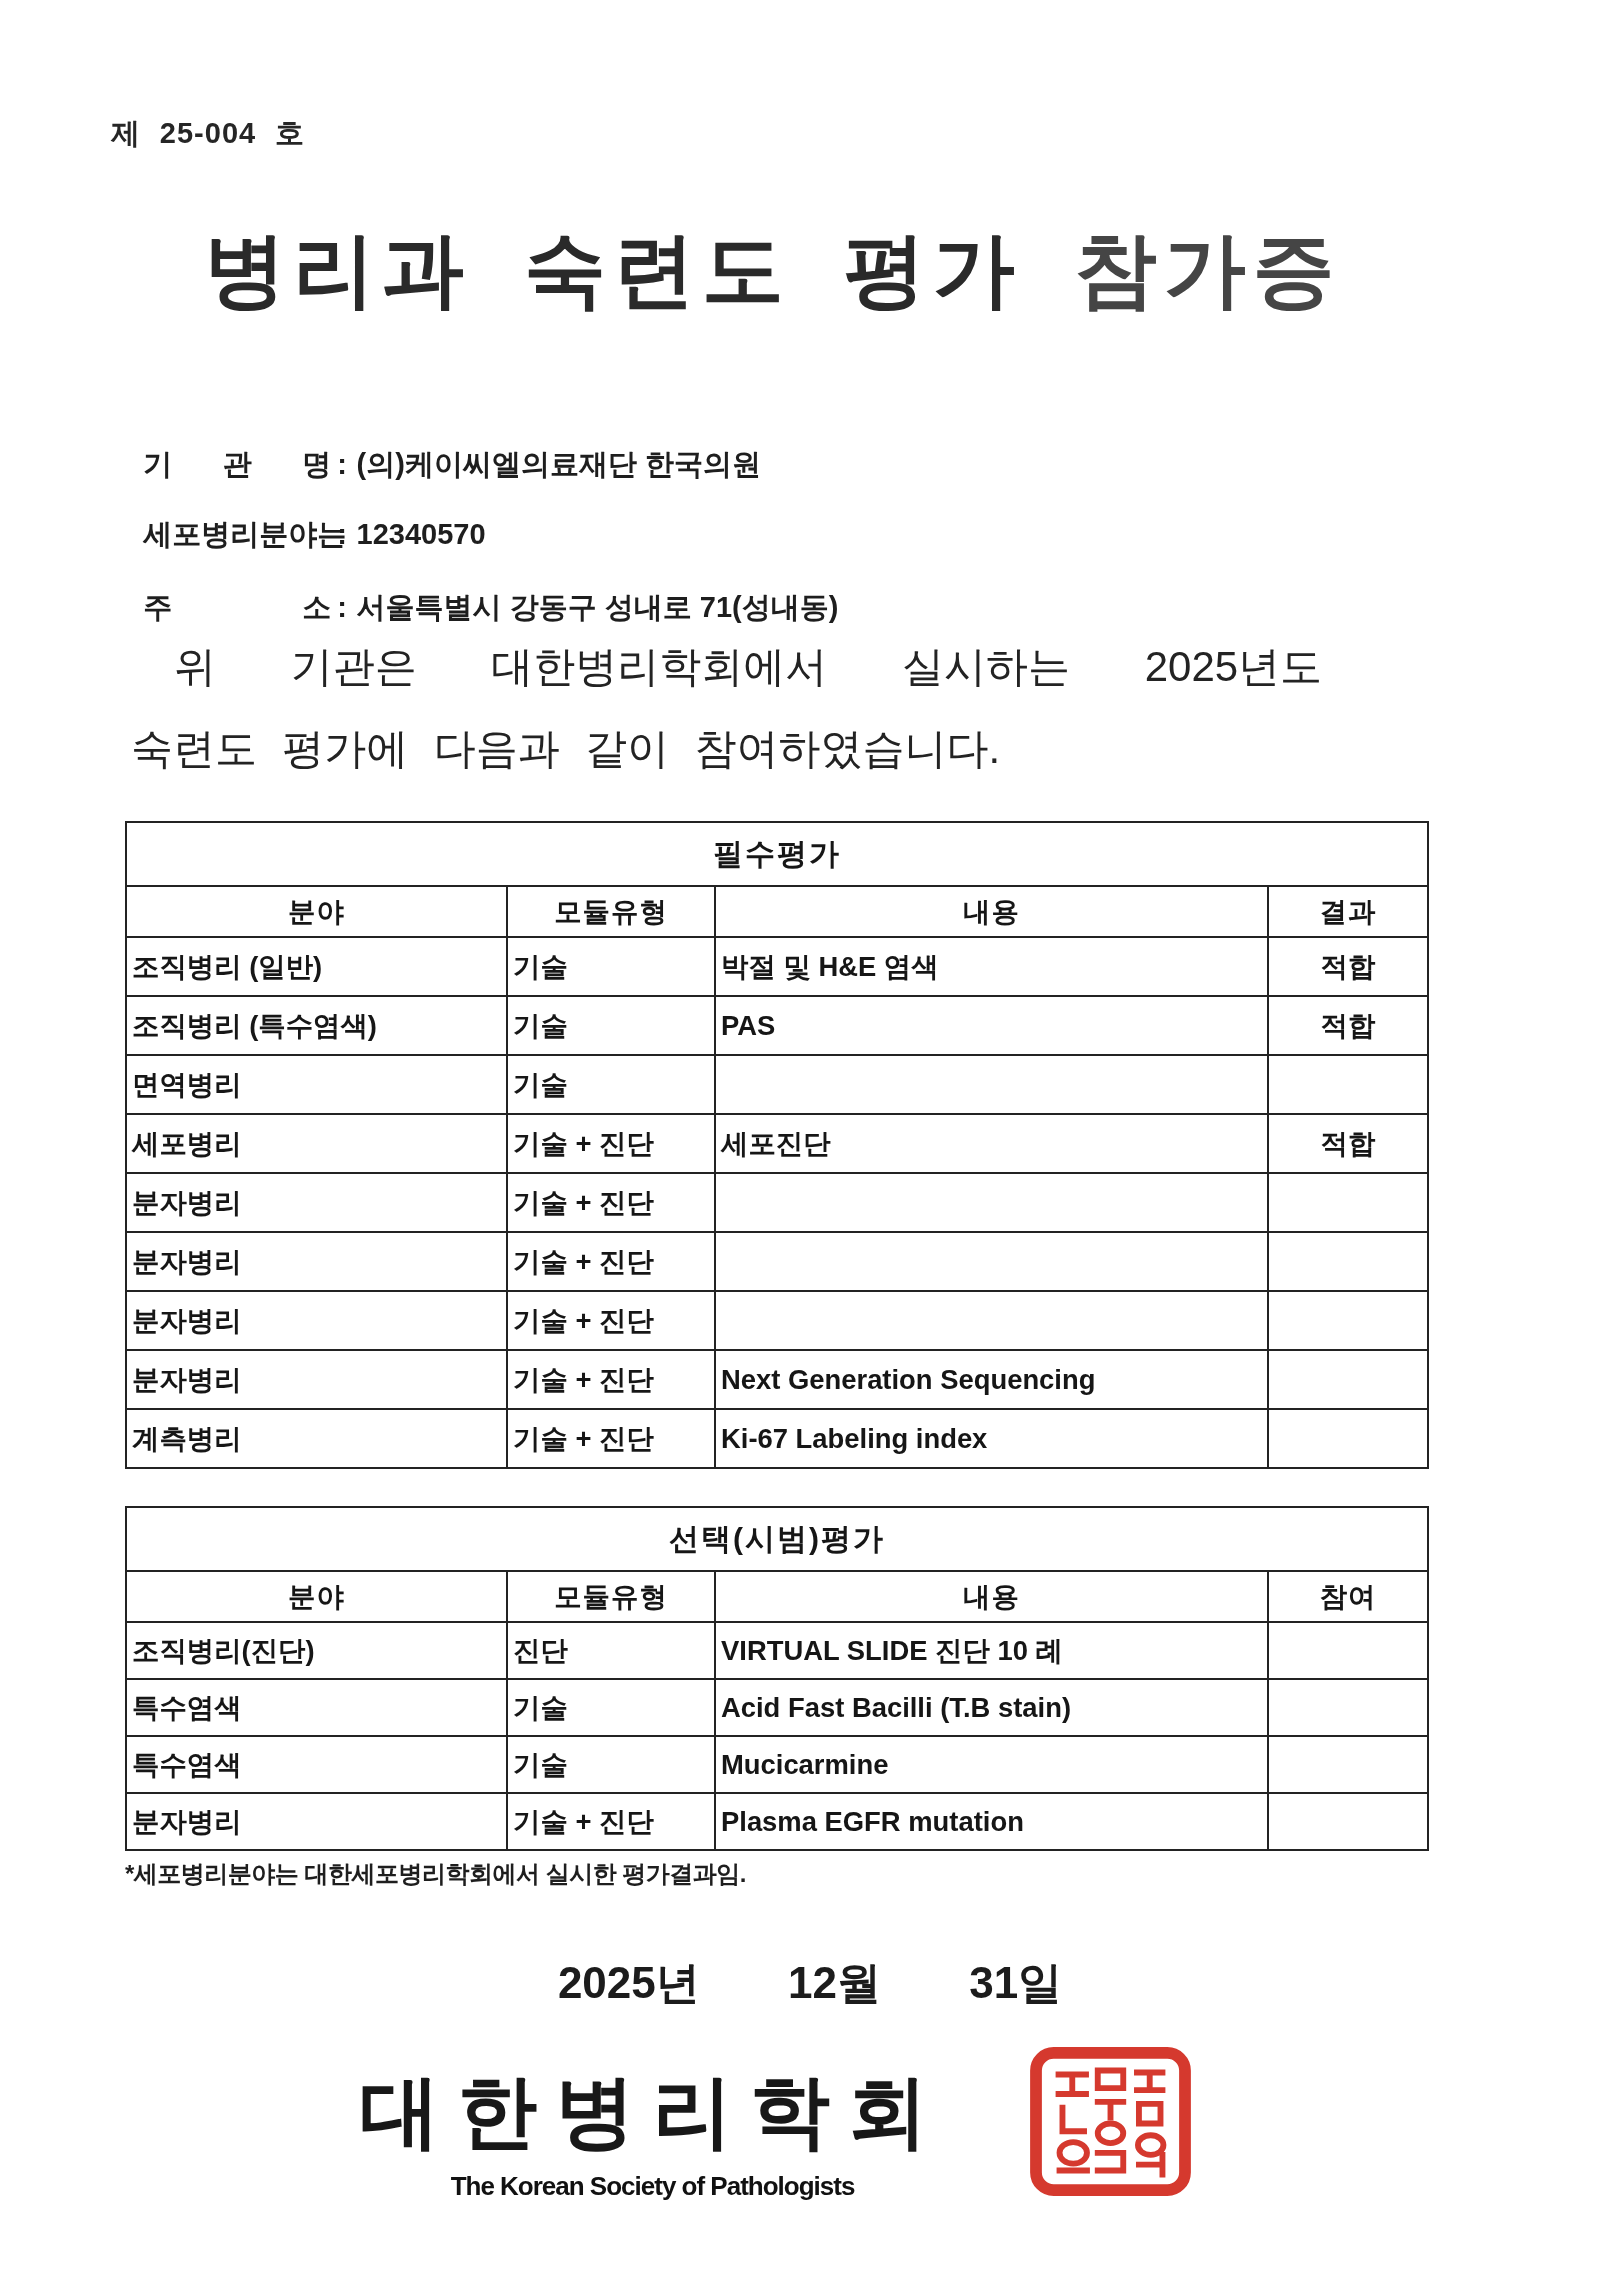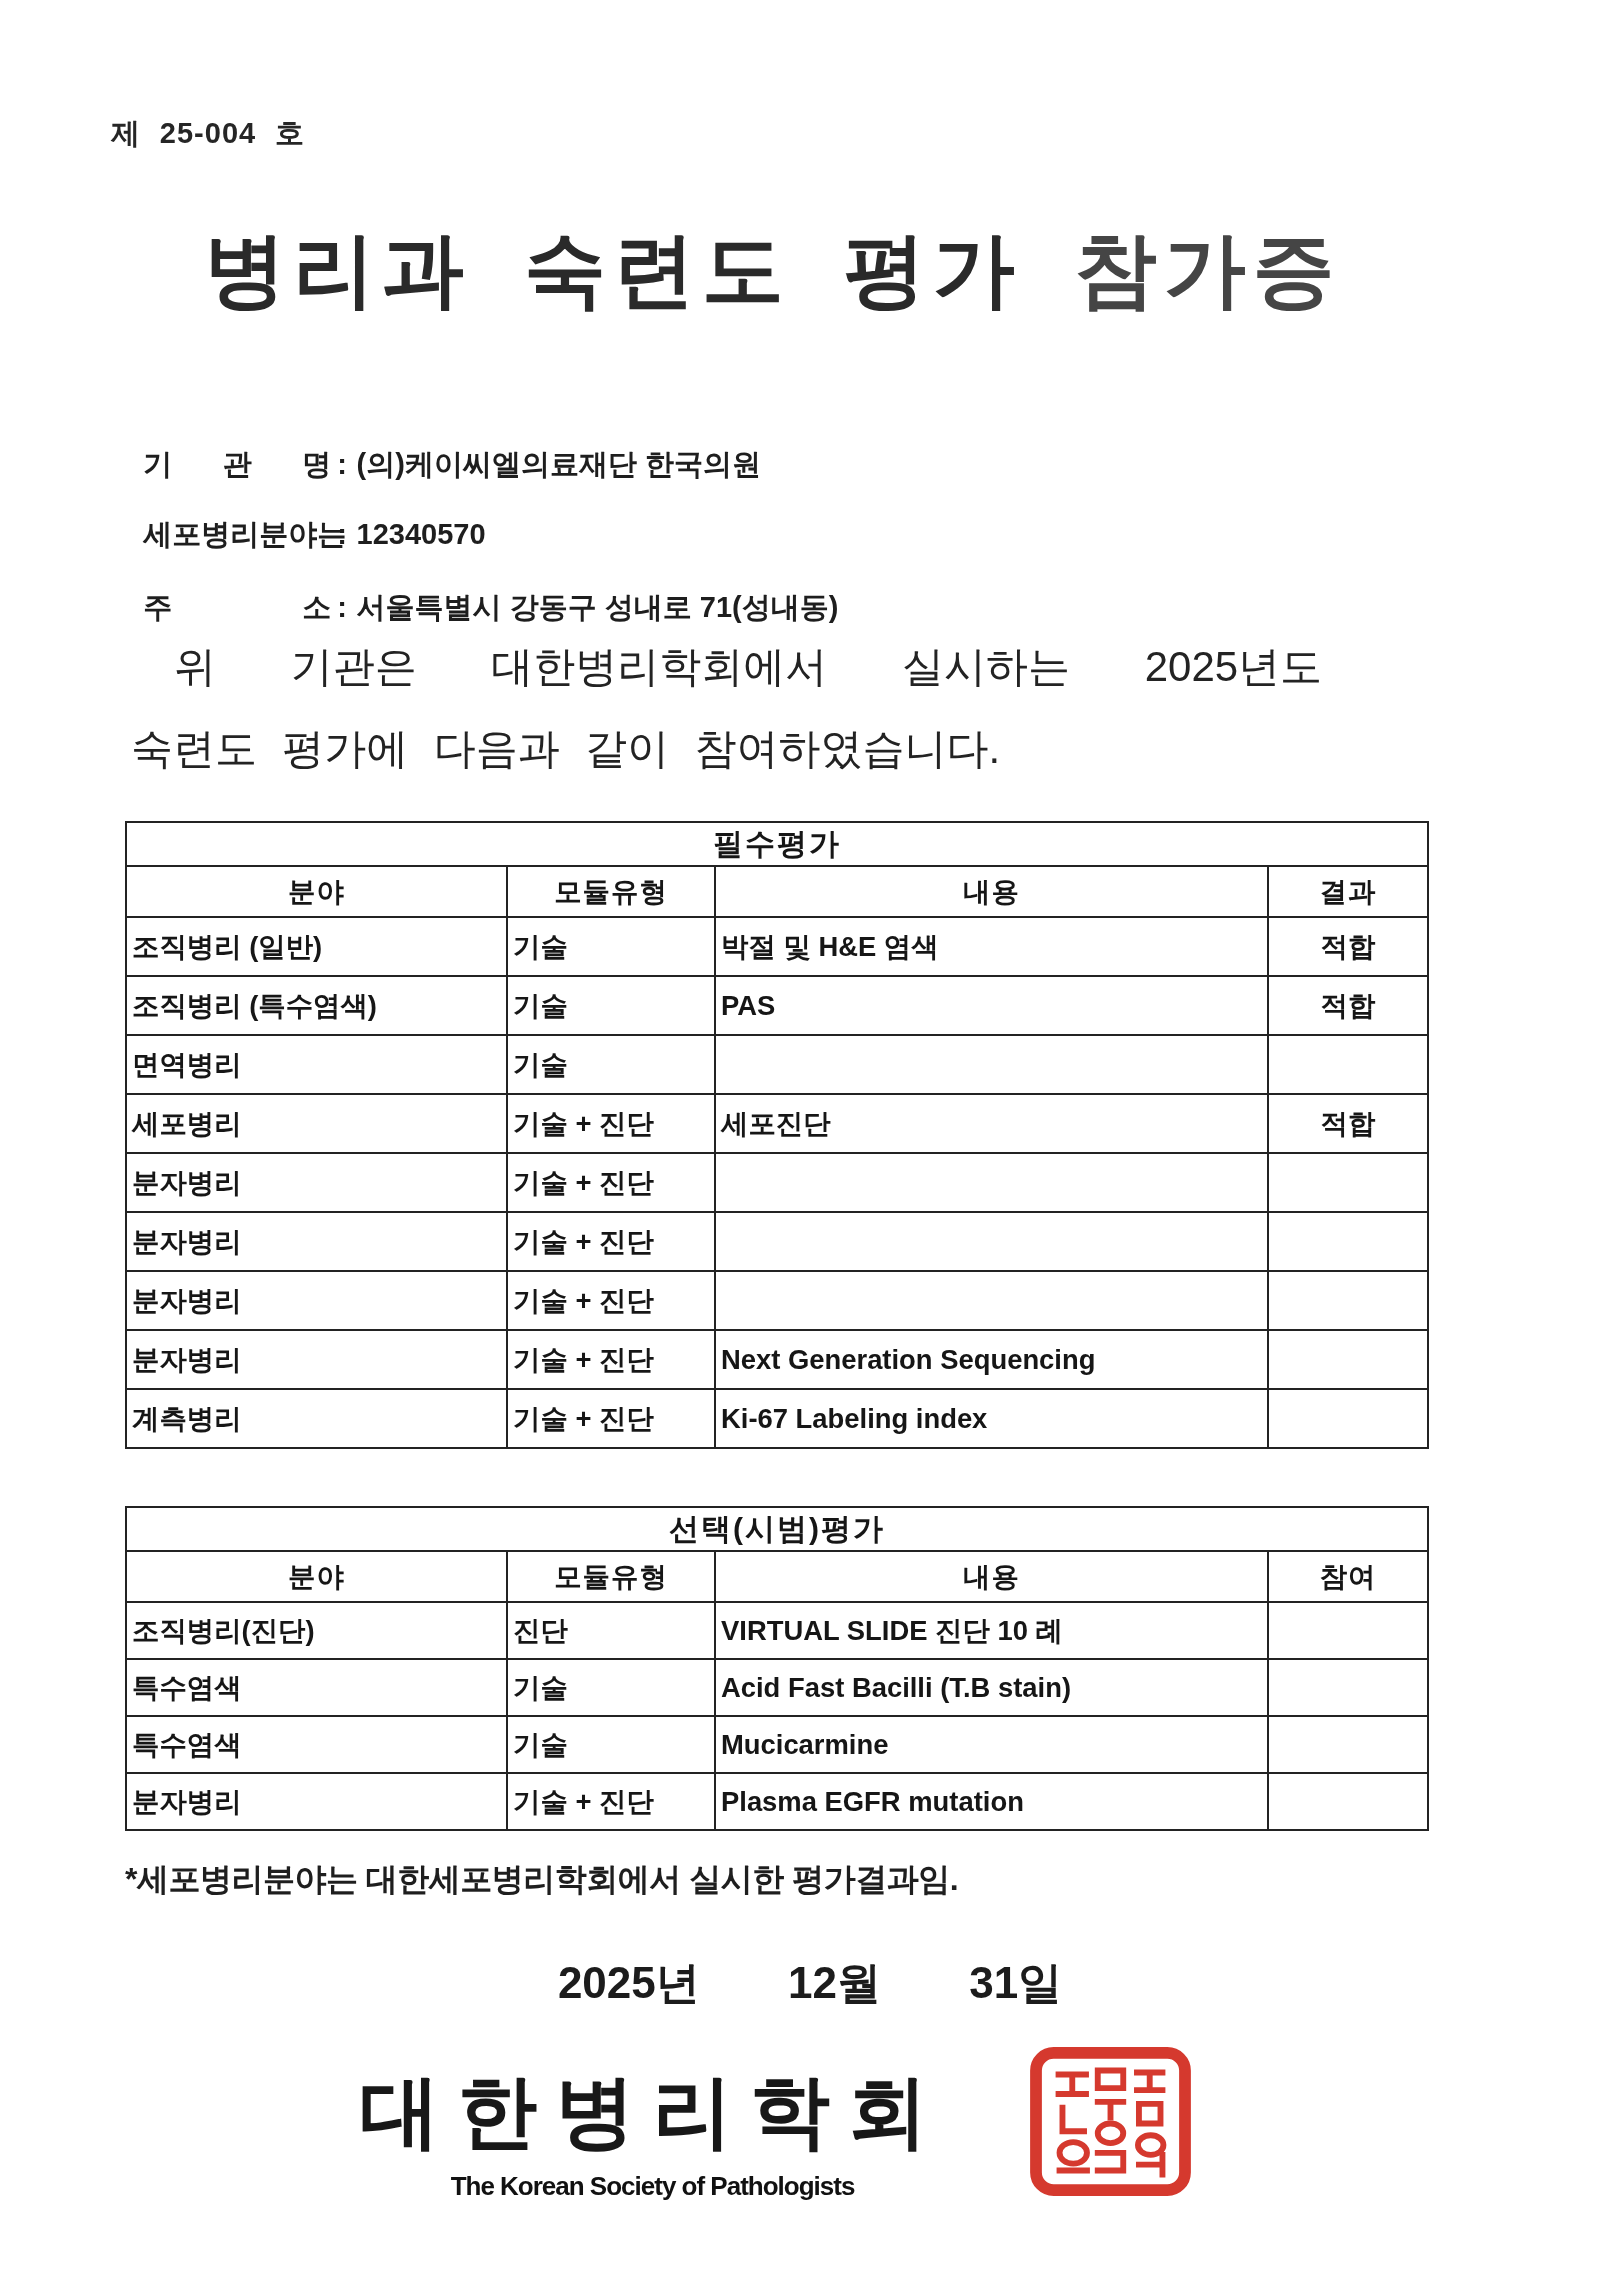--- a/index.html
+++ b/index.html
@@ -58,31 +58,31 @@
     width:1302px; border-collapse:collapse; table-layout:fixed;
     border:2.9px solid #232323; background:#fff;
   }
   #table-0 { top:821px; }
   #table-1 { top:1506px; }
   .eval-table th, .eval-table td {
     border:2px solid #232323;
     font-weight:bold; font-size:27.4px; color:#161616;
     overflow:hidden; white-space:nowrap;
   }
-  .eval-table th.tbl-title { height:44px; font-size:30px; text-align:center; letter-spacing:2px; }
+  .eval-table th.tbl-title { height:64px; font-size:30px; text-align:center; letter-spacing:2px; }
   .eval-table th.head-cell { height:51px; text-align:center; letter-spacing:1px; }
   .eval-table td { height:59px; text-align:left; padding-left:5px; }
   #table-1 td { height:57px; }
   .eval-table td.c-center { text-align:center; padding-left:0; }
   col.c1{width:381px} col.c2{width:208px} col.c3{width:553px} col.c4{width:160px}
 
   
   .footnote {
     position:absolute; left:125px; top:1858px;
-    font-size:32px; font-weight:bold; color:#1e1e1e; letter-spacing:-0.5px;
+    font-size:24px; font-weight:bold; color:#1e1e1e; letter-spacing:-0.5px;
   }
 
   
   .issue-date {
     position:absolute; left:0; top:1954px; width:1620px;
     text-align:center; font-size:44px; font-weight:bold; color:#1c1c1c;
     word-spacing:76px; white-space:pre;
   }
 
   

